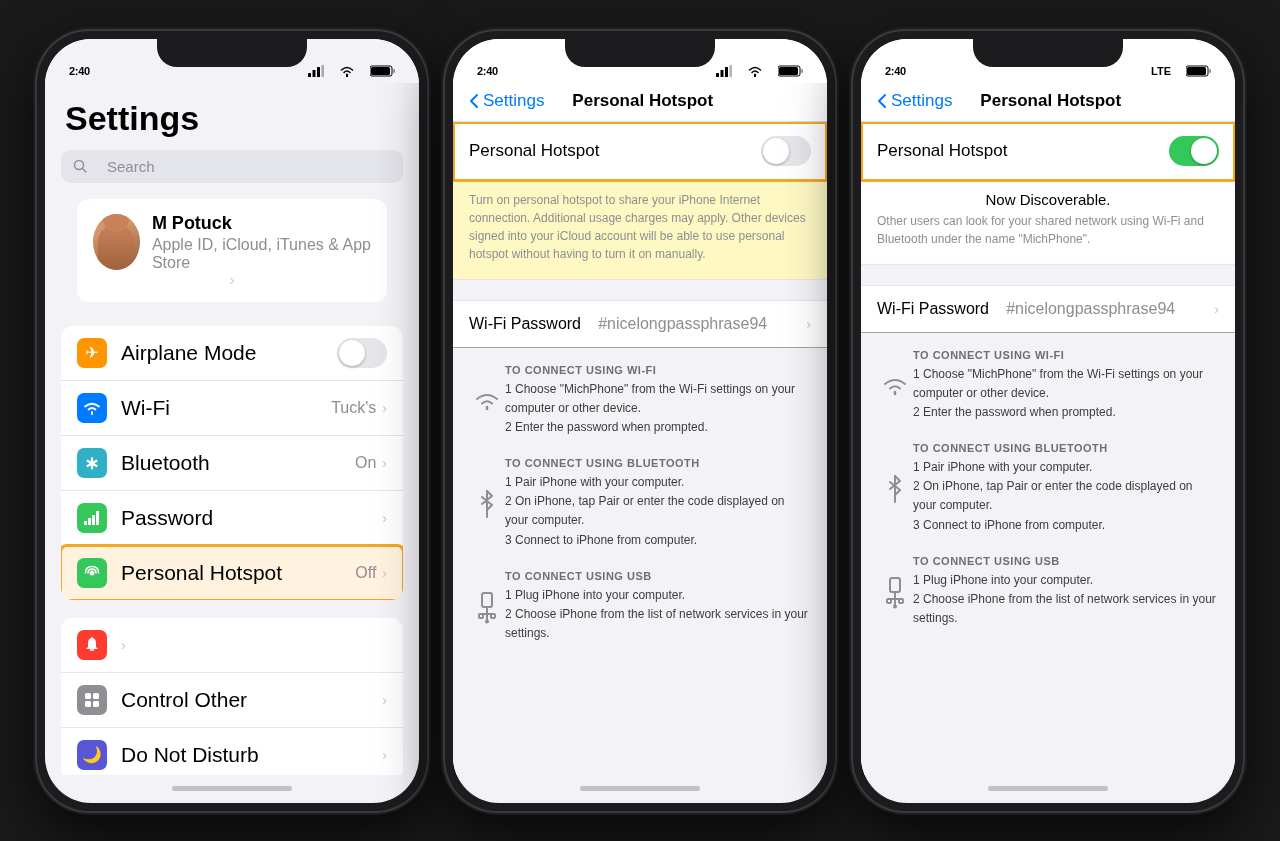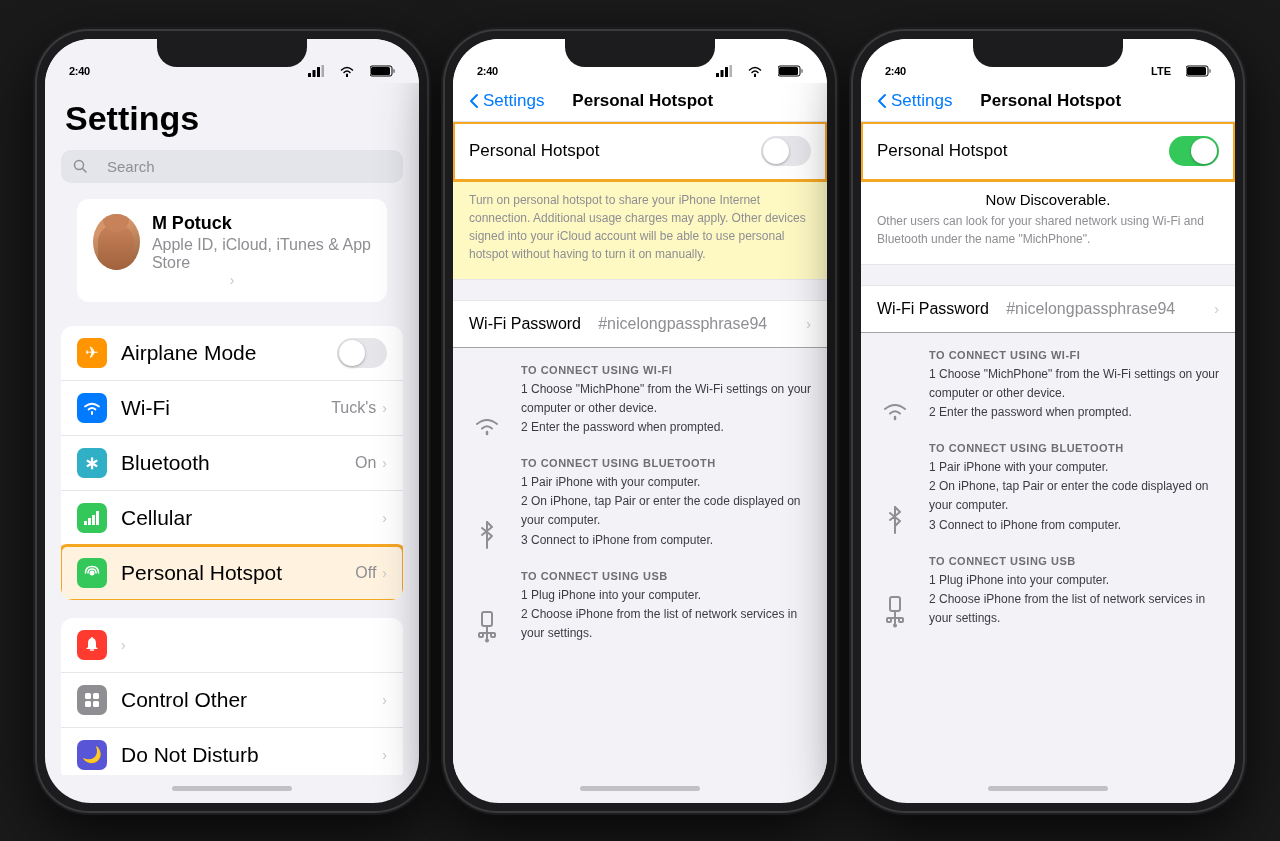--- a/index.html
+++ b/index.html
@@ -331,22 +331,21 @@
       color: #8e8e93;
       margin-right: 22px;
     }
 
     .connect-section {
       padding: 16px;
     }
 
     .connect-item {
       display: flex;
-      align-items: flex-end;
-      gap: 16px;
+      align-items: center;
       margin-bottom: 20px;
     }
 
     .connect-icon-wrap {
       width: 36px;
       flex-shrink: 0;
       display: flex;
       align-items: center;
       justify-content: center;
       padding-top: 2px;
@@ -528,21 +527,21 @@
 
           <div class="settings-row">
             <div class="settings-icon icon-green-alt">
               <svg width="16" height="14" viewBox="0 0 16 14" fill="white">
                 <rect x="0" y="10" width="3" height="4"></rect>
                 <rect x="4" y="7" width="3" height="7"></rect>
                 <rect x="8" y="4" width="3" height="10"></rect>
                 <rect x="12" y="0" width="3" height="14"></rect>
               </svg>
             </div>
-            <span class="settings-row-label">Cellular</span>
+            <span class="settings-row-label">Password</span>
             <span class="chevron">›</span>
           </div>
 
           <div class="settings-row highlighted">
             <div class="settings-icon icon-green">
               <svg width="18" height="18" viewBox="0 0 18 18" fill="white">
                 <circle cx="9" cy="9" r="2.5" fill="white"></circle>
                 <path d="M5 9 Q5 5 9 5 Q13 5 13 9" stroke="white" stroke-width="1.5" fill="none" stroke-linecap="round"></path>
                 <path d="M2.5 9 Q2.5 2.5 9 2.5 Q15.5 2.5 15.5 9" stroke="white" stroke-width="1.5" fill="none" stroke-linecap="round"></path>
               </svg>

